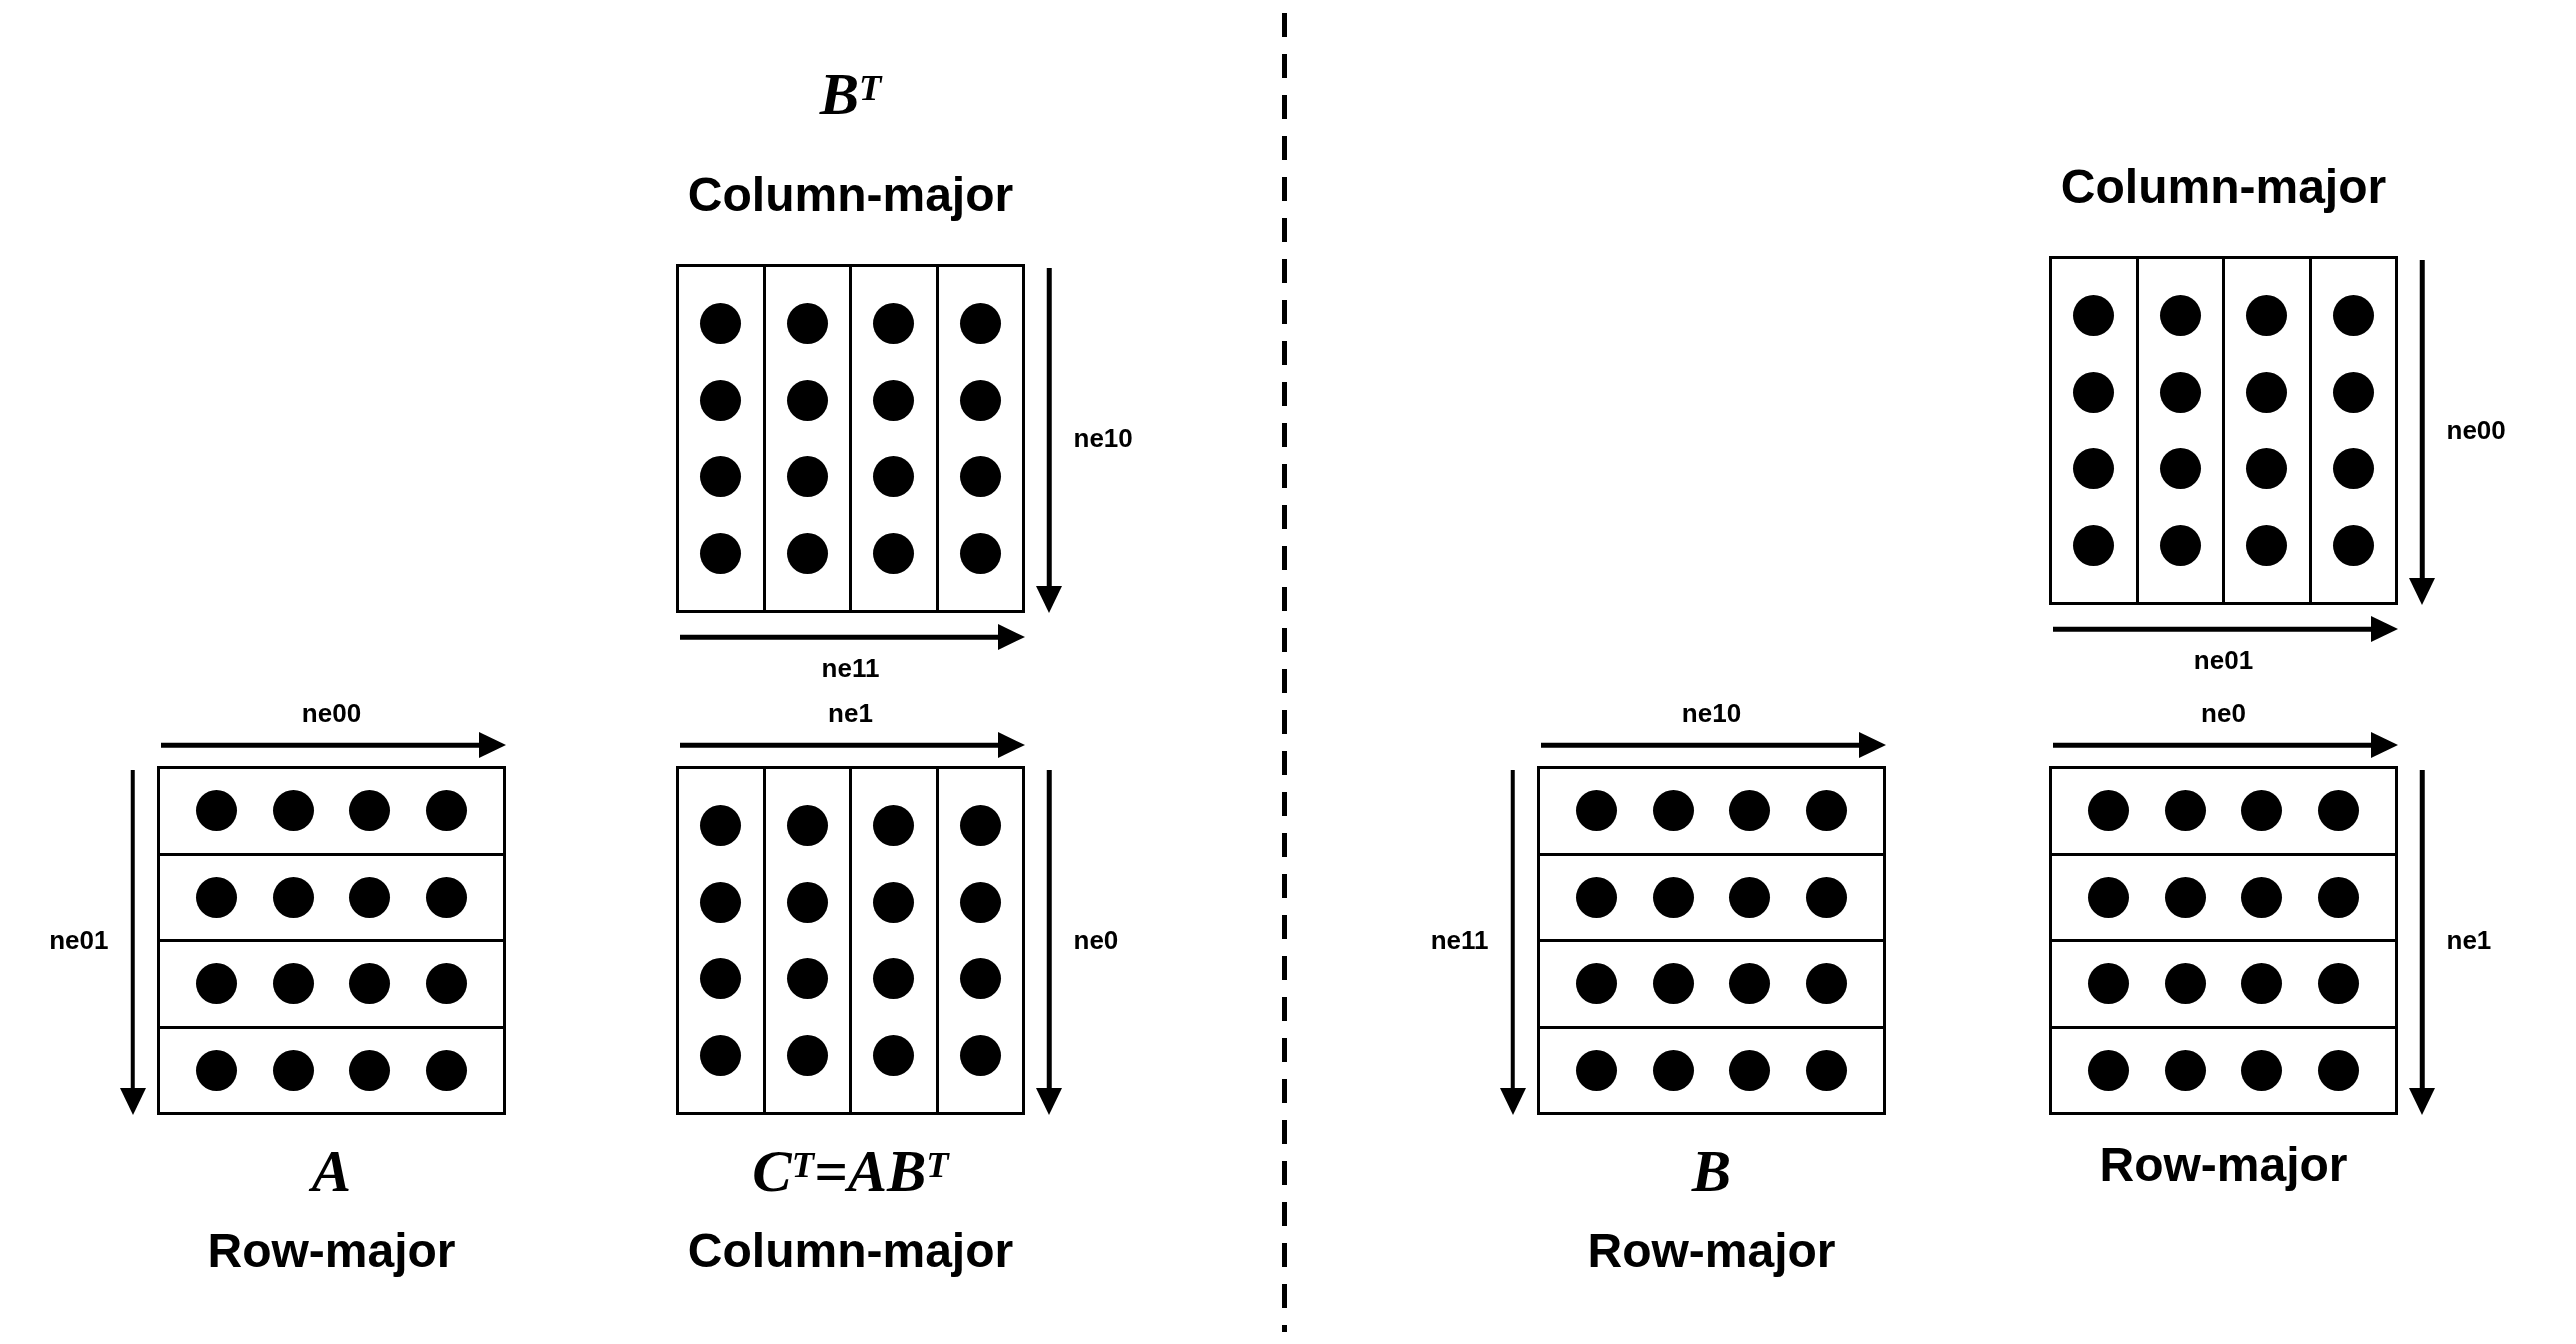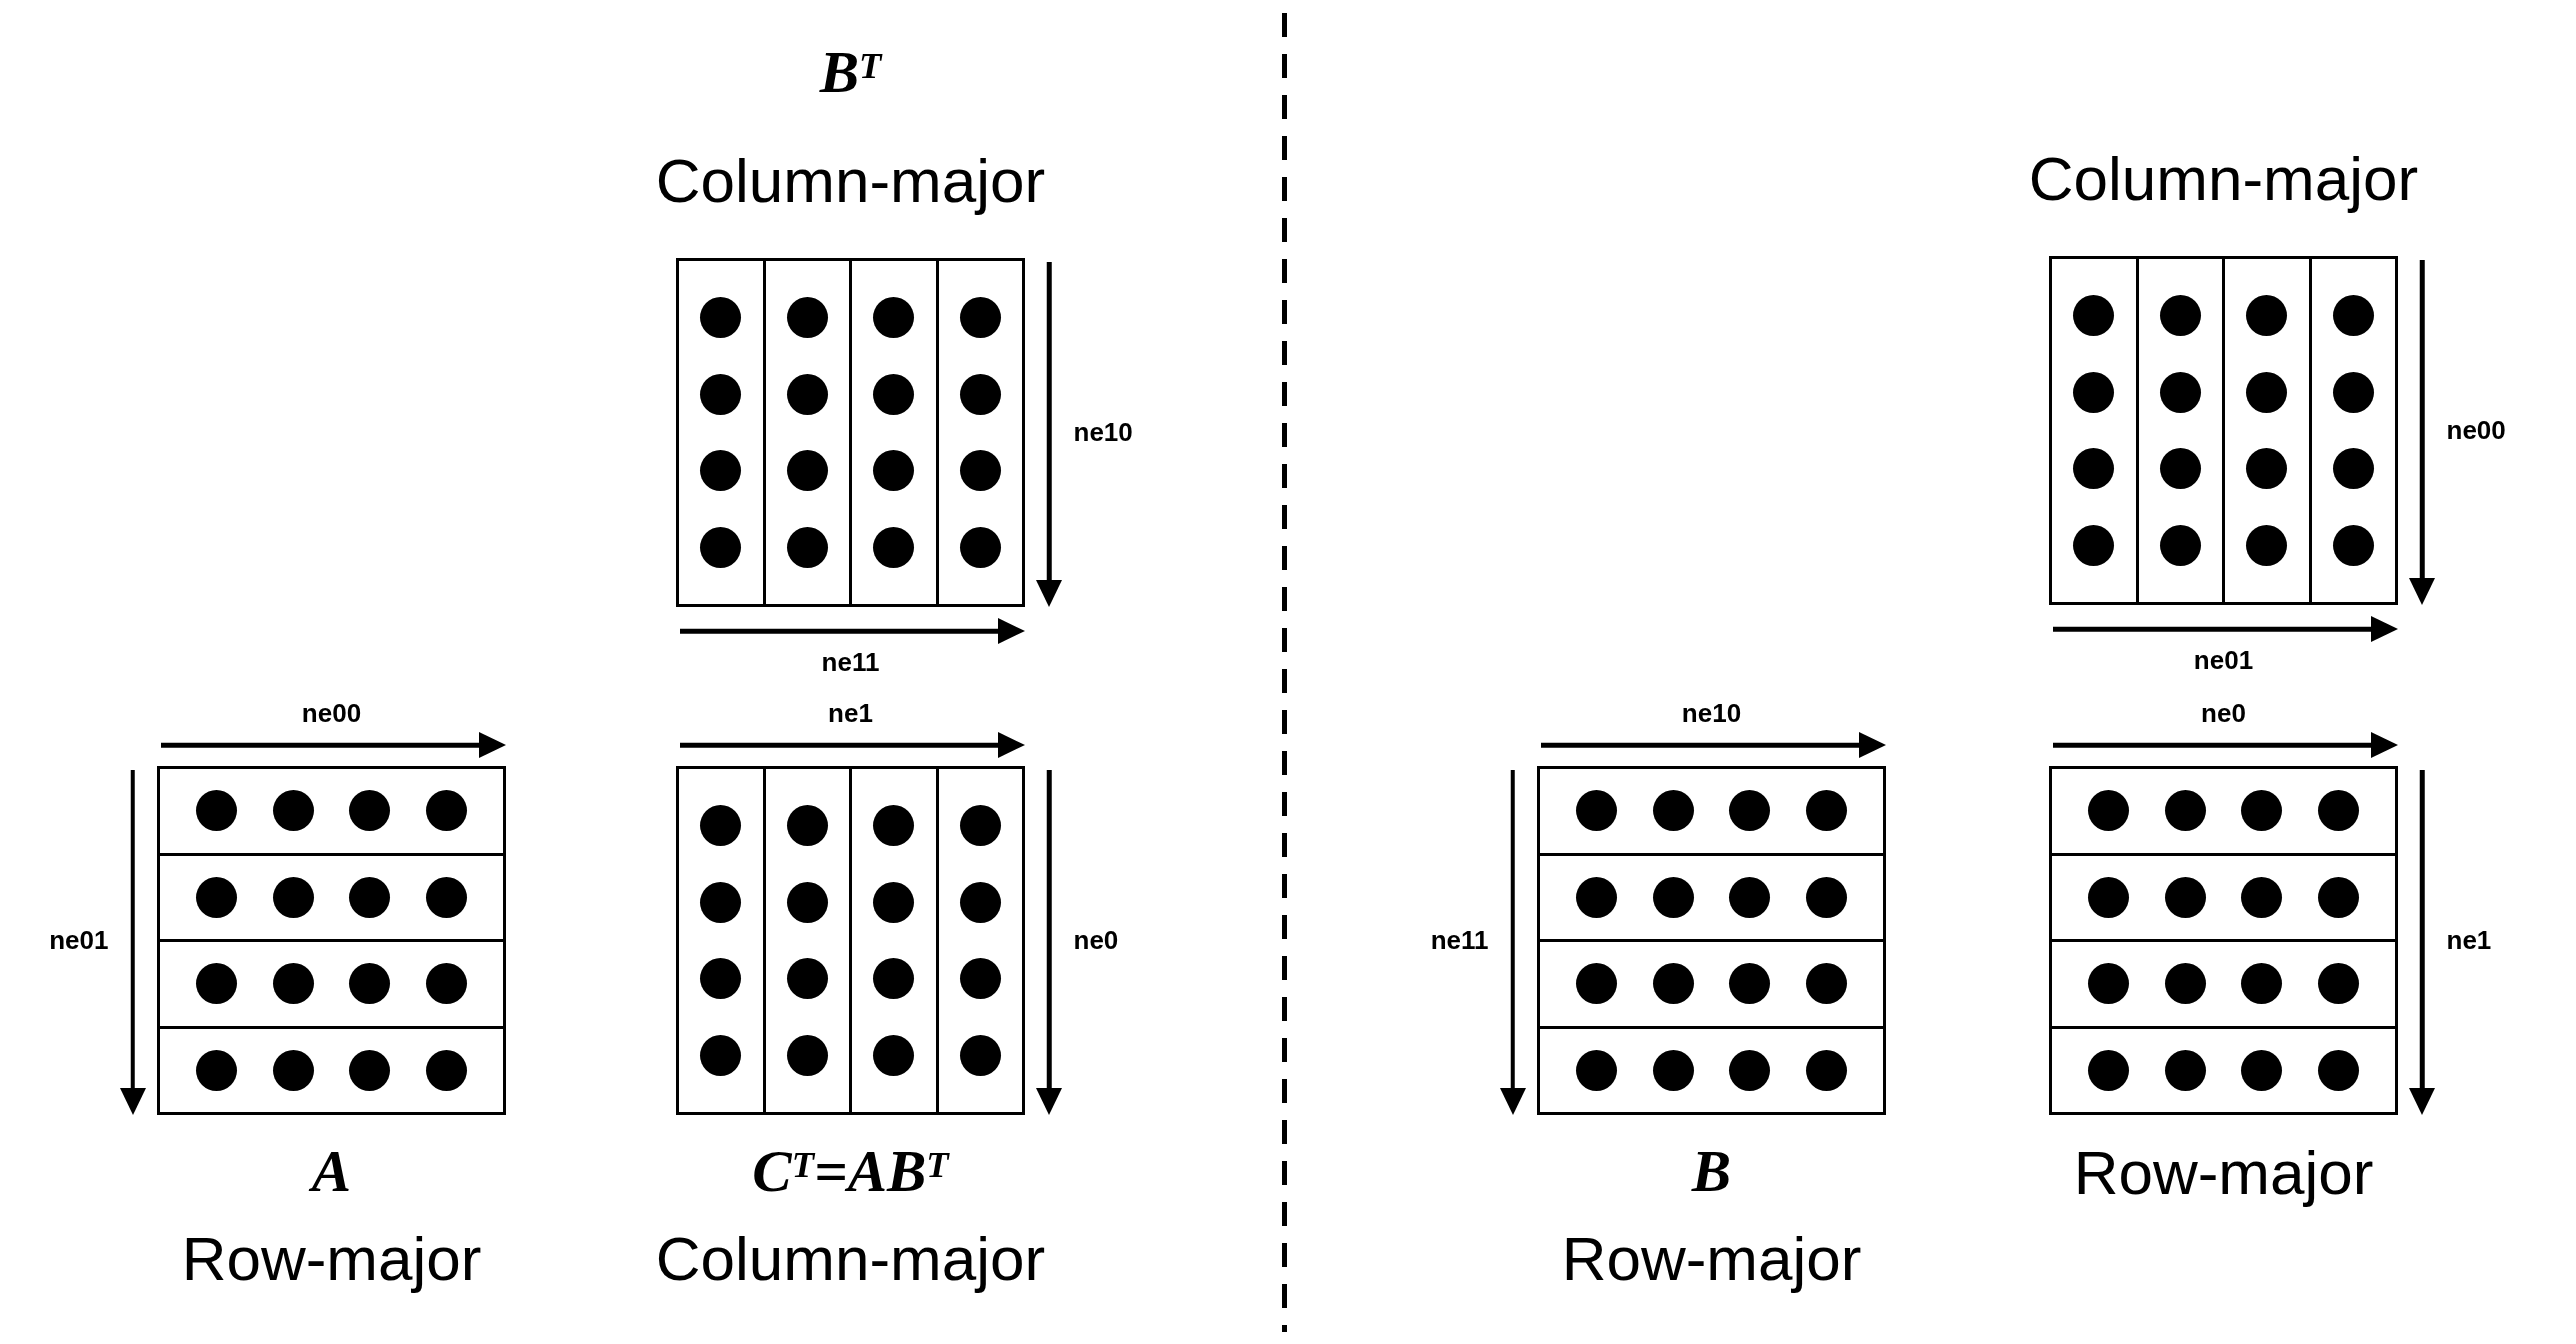--- a/index.html
+++ b/index.html
@@ -94,34 +94,34 @@
   .caption-above { bottom: calc(100% + 41px); }
   .caption-below { top: calc(100% + 23px); }
   .math-title {
     font-family: "Liberation Serif", "DejaVu Serif", serif;
     font-style: italic; font-weight: bold;
     font-size: 59px; line-height: 1.12;
   }
   .math-title sup { font-size: 0.62em; vertical-align: 0.38em; }
   .caption-above .math-title { margin-bottom: 41px; }
   .caption-below .math-title { margin-bottom: 20px; }
-  .layout-label { font-size: 62px; line-height: 1.14; font-weight: 400; }
+  .layout-label { font-size: 48px; line-height: 1.14; font-weight: 700; }
 
   
   .divider {
     position: absolute; left: 1282px; top: 12.5px; bottom: 12.5px; width: 4.5px;
     background: repeating-linear-gradient(to bottom, #000 0 24px, transparent 24px 41px);
   }
 </style>
 </head>
 <body>
 
 <div class="canvas">
 
-  <div class="m-group" style="left:676px; top:258px;border-radius:6px;">
+  <div class="m-group" style="left:676px; top:264px;border-radius:6px;">
     <div class="caption caption-above">
       <div class="math-title">B<sup>T</sup></div>
       <div class="layout-label">Column-major</div>
     </div>
     <div class="matrix col">
         <div class="strip">
           <div class="dot"></div>
           <div class="dot"></div>
           <div class="dot"></div>
           <div class="dot"></div>

